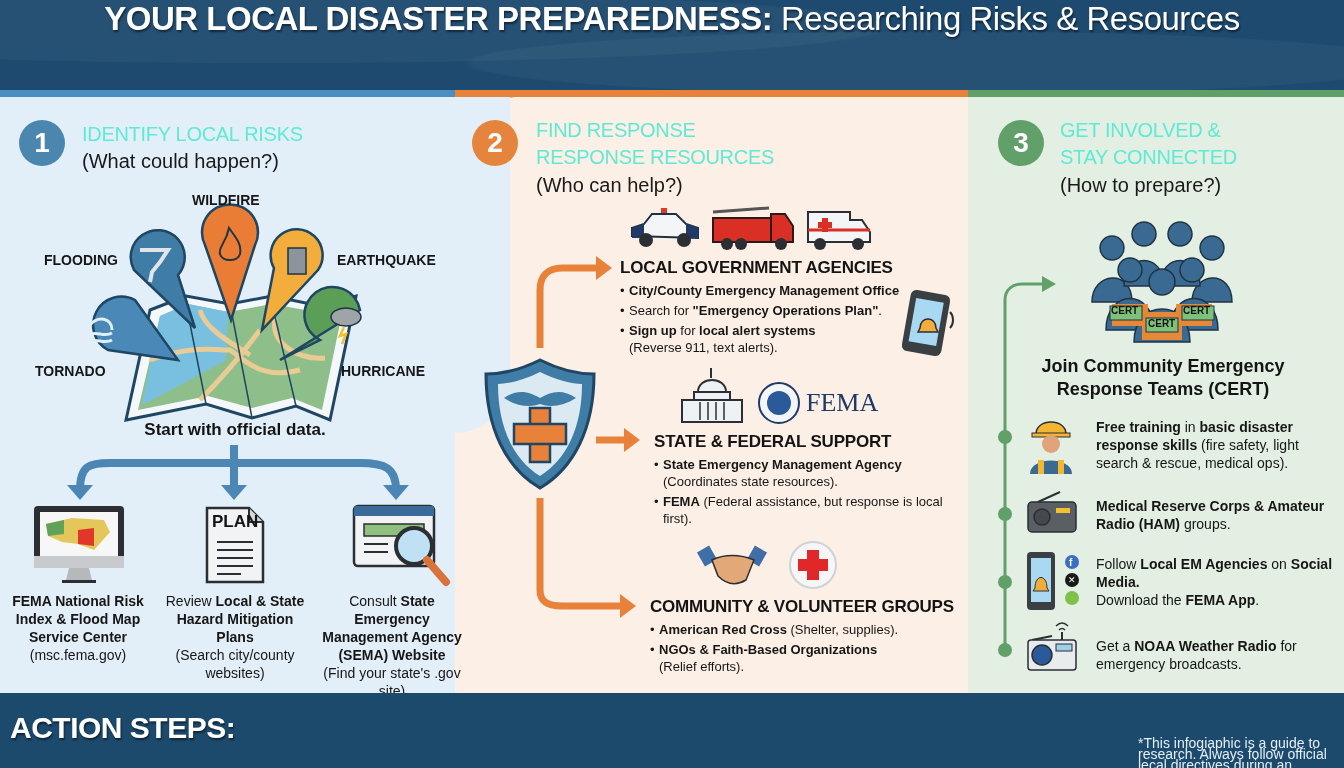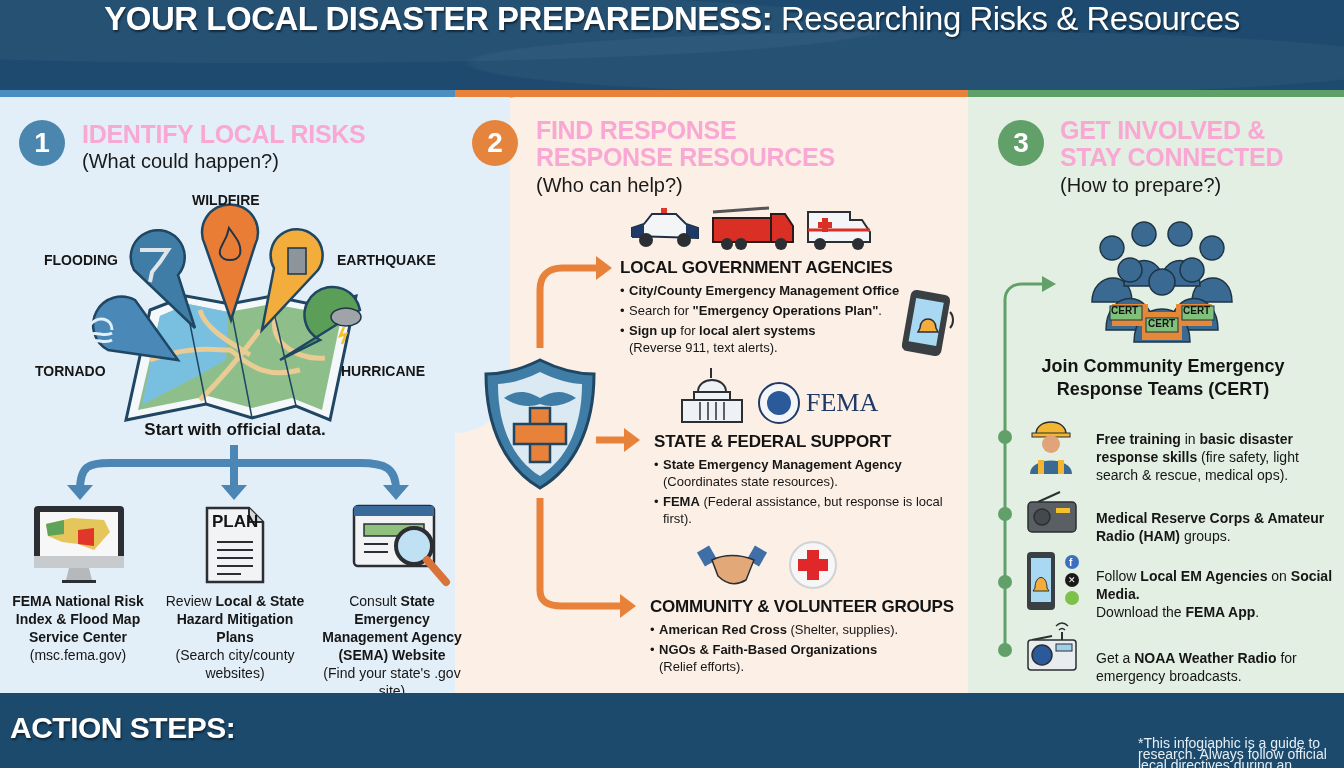--- a/index.html
+++ b/index.html
@@ -26,37 +26,37 @@
   .panel.p2 { left: 455px; width: 513px; background: #fcefe5; border-top-left-radius: 60px; }
   .panel.p2-bulge { position: absolute; top: 97px; left: 455px; width: 55px; height: 336px; background: #e3eff8; border-bottom-right-radius: 55px; }
   .panel.p3 { left: 968px; width: 376px; background: #e3efe2; }
 
   .badge { position: absolute; width: 46px; height: 46px; border-radius: 50%; color: #fff; font-size: 28px; font-weight: 700;
     display: flex; align-items: center; justify-content: center; }
   .badge.b1 { background: #4b86ae; left: 19px; top: 120px; }
   .badge.b2 { background: #e5843d; left: 472px; top: 120px; }
   .badge.b3 { background: #62a06a; left: 998px; top: 120px; }
 
-  .sec-title { position: absolute; font-weight: 700; font-size: 25px; line-height: 27px; color: #f9a8d4; letter-spacing: -0.3px; }
+  .sec-title { position: absolute; font-weight: 400; font-size: 20px; line-height: 27px; color: #5eead4; letter-spacing: -0.3px; }
   .sec-sub { position: absolute; font-size: 20px; color: #1a1a1a; }
 
   .hazard-label { position: absolute; font-weight: 700; font-size: 14px; color: #161616; }
 
   .bold-center { position: absolute; font-weight: 700; font-size: 17px; color: #141414; text-align: center; }
 
   .res-col { position: absolute; text-align: center; font-size: 14px; line-height: 18px; color: #161616; width: 150px; }
   .res-col b { font-weight: 700; }
 
   .grp-title { position: absolute; font-weight: 700; font-size: 17px; color: #141414; letter-spacing: -0.2px; white-space: nowrap; }
   .grp-list { position: absolute; font-size: 13px; line-height: 17px; color: #161616; list-style: none; }
   .grp-list li { margin-bottom: 3px; padding-left: 9px; position: relative; }
   .grp-list li::before { content: "•"; position: absolute; left: 0; top: 0; }
   .grp-list b { font-weight: 700; }
 
-  .p3-item { position: absolute; font-size: 14px; line-height: 18px; color: #161616; width: 240px; margin-top: 12px; }
+  .p3-item { position: absolute; font-size: 14px; line-height: 18px; color: #161616; width: 240px; }
   .p3-item b { font-weight: 700; }
 
   
   .footer { position: absolute; left: 0; top: 693px; width: 1344px; height: 75px; background: #1c4a6c; }
   .footer .label { position: absolute; left: 10px; top: 18px; color: #fff; font-weight: 700; font-size: 30px; letter-spacing: -0.5px; text-shadow: 1px 2px 2px rgba(0,0,0,0.5); }
 
   svg { position: absolute; overflow: visible; }
 </style>
 </head>
 <body>

